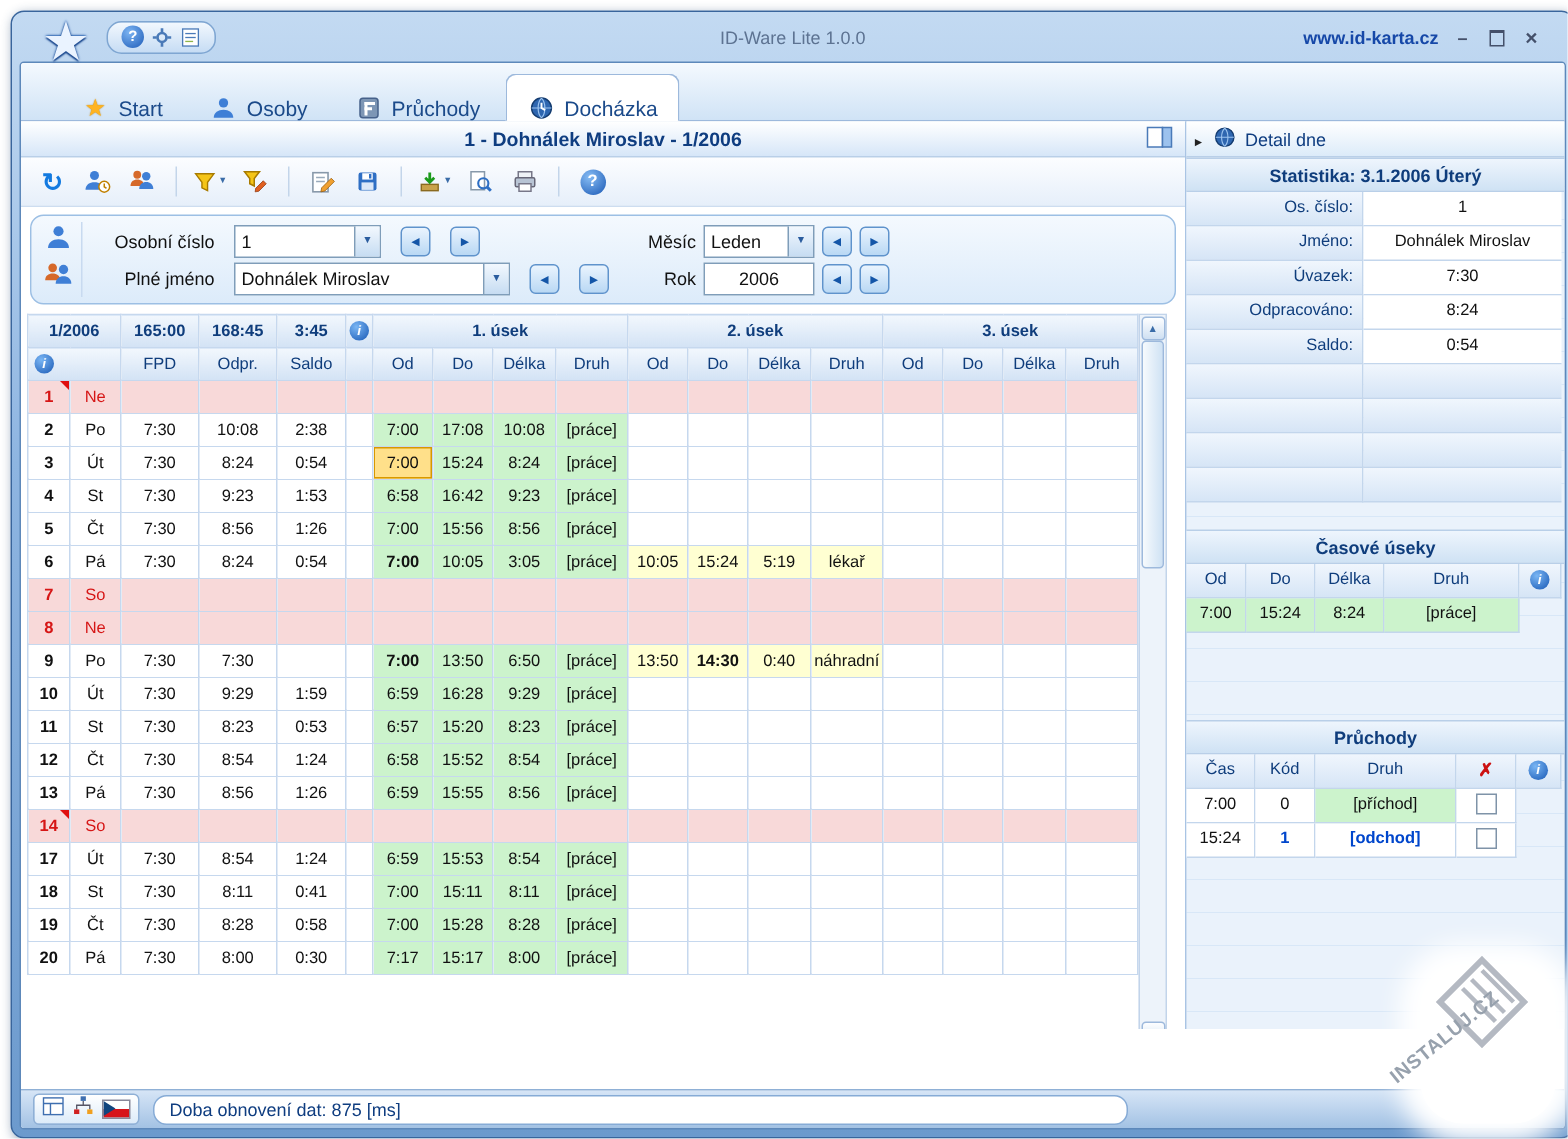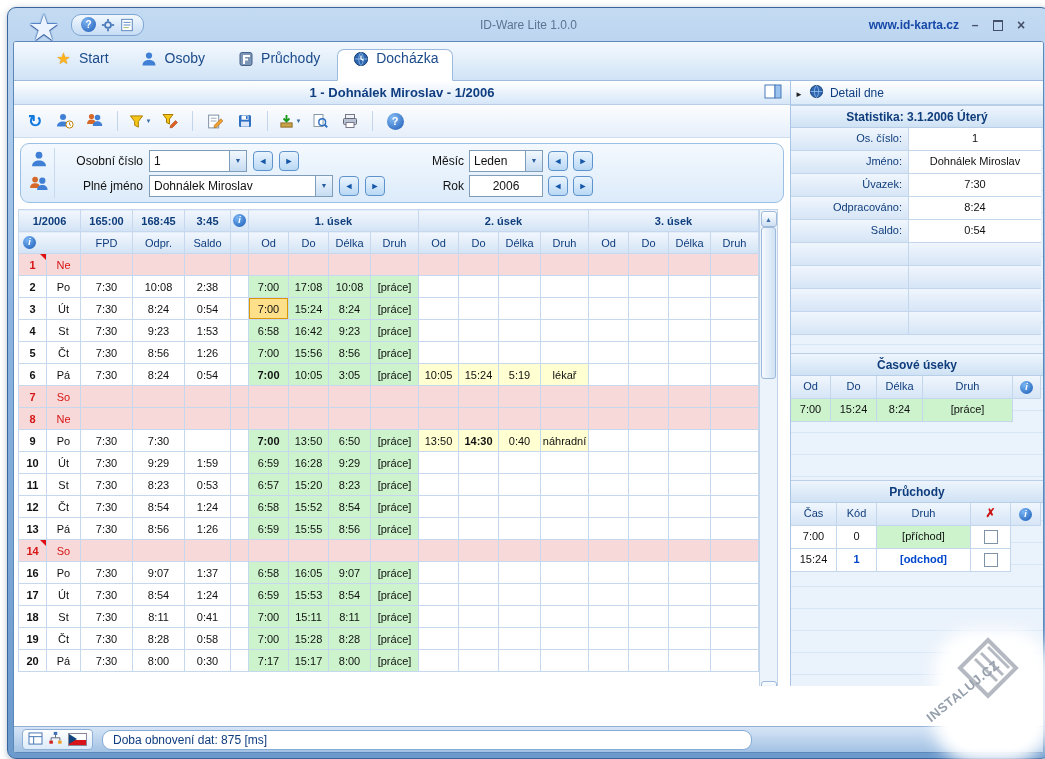--- a/index.html
+++ b/index.html
@@ -23,21 +23,21 @@
   .tb-right{position:absolute;right:16px;display:flex;align-items:center;gap:9px;z-index:5;}
   .site-link{color:#1648a8;font-size:12px;font-weight:bold;cursor:pointer;}
   .wbtn{width:14px;height:14px;color:#44506a;text-align:center;line-height:14px;font-size:12px;position:relative;}
   .g-min::before{content:"–";font-weight:bold;}
   .g-max::before{content:"";position:absolute;left:2px;top:2px;width:8px;height:8px;border:1px solid #44506a;border-top-width:2px;}
   .g-close::before{content:"×";font-size:14px;font-weight:bold;}
   
   .app{flex:1;display:flex;flex-direction:column;background:#fff;border:1px solid #5d88ba;border-radius:3px;overflow:hidden;min-height:0;}
   .tabstrip{height:38px;flex:none;background:linear-gradient(#f4f9fe,#d0e3f6);border-bottom:1px solid #9db9dc;
     display:flex;align-items:flex-end;padding-left:26px;gap:2px;}
-  .tab{height:30px;display:flex;align-items:flex-start;gap:7px;padding:0 14px;font-size:14px;color:#1b4a8a;
+  .tab{height:30px;display:flex;align-items:flex-end;gap:7px;padding:0 14px;font-size:14px;color:#1b4a8a;
     border-radius:7px 7px 0 0;margin-bottom:-1px;border:1px solid transparent;cursor:pointer;}
   .tab.active{background:#fff;border-color:#9db9dc;border-bottom-color:#fff;}
   .tab-ic{width:17px;height:17px;display:inline-flex;align-items:center;justify-content:center;}
   .star-glyph::before{content:"★";color:#ffb320;font-size:16px;text-shadow:0 0 1px #b07800;}
   .content{flex:1;display:flex;min-height:0;}
   
   .left{flex:1;display:flex;flex-direction:column;min-width:0;background:#fff;}
   .doc-header{height:23px;flex:none;background:linear-gradient(#ffffff,#d6e6f8);border-bottom:1px solid #b9cfe8;
     display:flex;align-items:center;justify-content:center;position:relative;font-size:13px;font-weight:bold;color:#0f3d80;}
   .panel-toggle{position:absolute;right:6px;top:3px;width:20px;height:17px;cursor:pointer;}
@@ -50,21 +50,21 @@
   .help-circle{width:17px;height:17px;border-radius:50%;background:radial-gradient(circle at 35% 30%,#86bcf4,#1a58b4);
     display:flex;align-items:center;justify-content:center;}
   .help-circle::before{content:"?";color:#fff;font-size:11px;font-weight:bold;}
   
   .filter-panel{flex:none;margin:5px 6px 6px;border:1px solid #9cbfe4;border-radius:9px;
     background:linear-gradient(#f4f9fe,#dcebfa);display:flex;padding:4px 6px 4px 3px;}
   .fp-icons{width:30px;flex:none;display:flex;flex-direction:column;justify-content:space-around;align-items:center;
     border-right:1px solid #c8daf0;margin-right:8px;}
   .fp-rows{flex:1;display:flex;flex-direction:column;justify-content:space-between;}
   .f-row{display:flex;align-items:center;height:25px;gap:5px;font-size:12px;}
-  .f-g1{display:flex;align-items:center;gap:6px;width:350px;flex:none;}
+  .f-g1{display:flex;align-items:center;gap:13px;width:350px;flex:none;}
   .f-label{width:80px;text-align:right;flex:none;}
   .f-label.short{width:46px;}
   .combo{height:20px;background:#fff;border:1px solid #7f9db9;display:flex;align-items:center;cursor:pointer;}
   .combo-text{flex:1;padding:0 4px;font-size:12px;white-space:nowrap;overflow:hidden;}
   .combo-dd{width:16px;align-self:stretch;border-left:1px solid #7f9db9;
     background:linear-gradient(#f2f8fe,#c6dcf2);display:flex;align-items:center;justify-content:center;}
   .combo-dd::before{content:"▼";font-size:7px;color:#2a5c9e;}
   .textbox{height:20px;background:#fff;border:1px solid #7f9db9;display:flex;align-items:center;justify-content:center;font-size:12px;}
   .nav{width:18px;height:18px;border:1px solid #5f93cc;border-radius:4px;flex:none;cursor:pointer;
     background:linear-gradient(#eaf4fe,#b9d8f4);display:flex;align-items:center;justify-content:center;}
@@ -690,40 +690,20 @@
                   <td class="seg"></td>
                   <td class="seg"></td>
                   <td class="seg"></td>
                   <td class="seg"></td>
                   <td class="seg"></td>
                   <td class="seg"></td>
                   <td class="seg"></td>
                   <td class="seg"></td>
                 </tr>
                 <tr>
-                  <td class="dnum">16</td>
-                  <td class="dname">Po</td>
-                  <td class="num">7:30</td>
-                  <td class="num">9:07</td>
-                  <td class="num">1:37</td>
-                  <td class="sepcol"></td>
-                  <td class="seg green">6:58</td>
-                  <td class="seg green">16:05</td>
-                  <td class="seg green">9:07</td>
-                  <td class="seg green">[práce]</td>
-                  <td class="seg"></td>
-                  <td class="seg"></td>
-                  <td class="seg"></td>
-                  <td class="seg"></td>
-                  <td class="seg"></td>
-                  <td class="seg"></td>
-                  <td class="seg"></td>
-                  <td class="seg"></td>
-                </tr>
-                <tr>
                   <td class="dnum">17</td>
                   <td class="dname">Út</td>
                   <td class="num">7:30</td>
                   <td class="num">8:54</td>
                   <td class="num">1:24</td>
                   <td class="sepcol"></td>
                   <td class="seg green">6:59</td>
                   <td class="seg green">15:53</td>
                   <td class="seg green">8:54</td>
                   <td class="seg green">[práce]</td>

